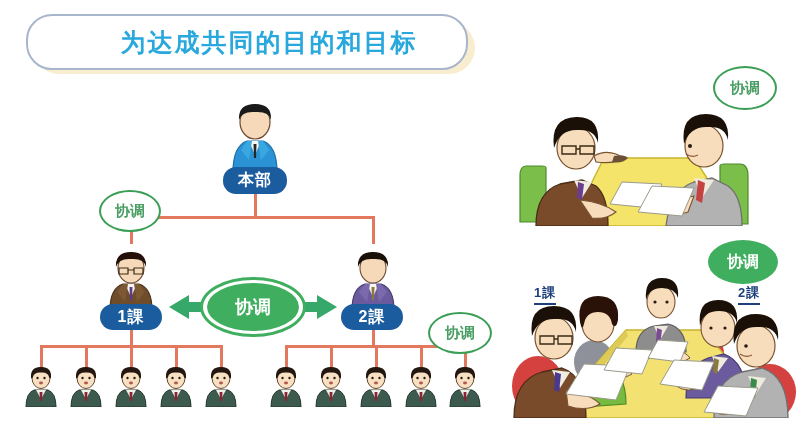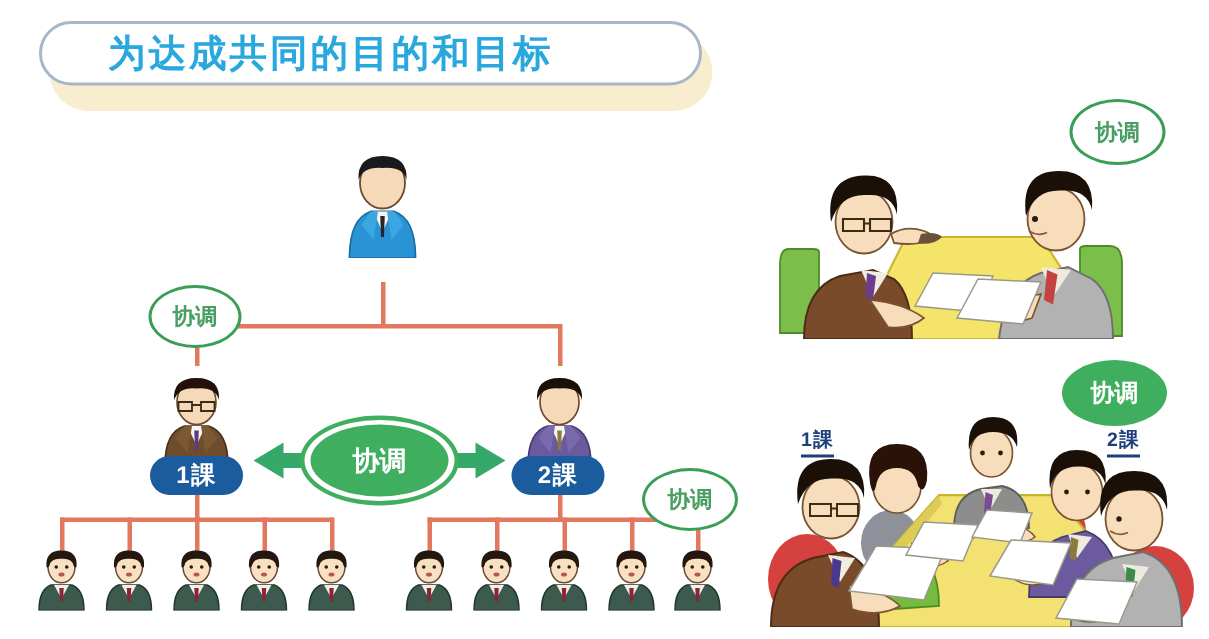--- a/index.html
+++ b/index.html
@@ -11,24 +11,24 @@
     overflow:hidden;position:relative;
   }
   .stage{position:absolute;left:0;top:0;width:806px;height:426px;}
 
   
   .banner-shadow{
     position:absolute;left:33px;top:22px;width:442px;height:52px;
     background:#f8edcf;border-radius:26px;
   }
   .banner{
-    position:absolute;left:26px;top:14px;width:442px;height:43px;
+    position:absolute;left:26px;top:14px;width:442px;height:56px;
     background:#ffffff;border:2px solid #a8b6cc;border-radius:26px;
     box-sizing:border-box;
-    display:flex;align-items:center;
+    display:flex;align-items:center;justify-content:center;
   }
   .banner-title{
     color:#29a8dd;font-size:25px;font-weight:bold;letter-spacing:2px;
     margin-left:44px;white-space:nowrap;
   }
 
   
   .ln{position:absolute;background:#e2795e;}
   .v{width:3px;}
   .h{height:3px;}
@@ -110,20 +110,23 @@
   <div class="person" style="left:225px;top:100px;width:60px;height:72px;">
     <svg width="60" height="72" viewBox="0 0 60 72">
       <ellipse cx="30" cy="22" rx="15" ry="17" fill="#f5d9b8" stroke="#6b4a30" stroke-width="1.2"></ellipse>
       <path d="M14 20 Q13 4 30 4 Q47 4 46 20 Q44 11 30 12 Q17 11 14 20 Z" fill="#1a1a1a"></path>
       <path d="M8 72 Q8 46 22 41 L38 41 Q52 46 52 72 Z" fill="#2a93d5" stroke="#1b6fa5" stroke-width="1.2"></path>
       <path d="M24 41 L30 55 L36 41 Z" fill="#f7f5ef"></path>
       <path d="M28.5 44 L31.5 44 L31 58 L29 58 Z" fill="#262626"></path>
       <path d="M22 41 L27 41 L24 60 L16 50 Z" fill="#3aa7e0"></path>
       <path d="M38 41 L33 41 L36 60 L44 50 Z" fill="#3aa7e0"></path>
     </svg>
+  </div>
+  <div class="pill" style="left:223px;top:167px;width:64px;height:27px;">
+    <span>本部</span>
   </div>
 
   <div class="ell-out" style="left:99px;top:190px;width:62px;height:42px;font-size:15px;">
     <span>协调</span>
   </div>
 
   <div class="person" style="left:104px;top:248px;width:54px;height:62px;">
     <svg width="54" height="62" viewBox="0 0 54 62">
       <ellipse cx="27" cy="20" rx="13" ry="15" fill="#f5d9b8" stroke="#6b4a30" stroke-width="1.1"></ellipse>
       <path d="M12 19 Q11 4 27 4 Q43 4 42 19 Q40 10 27 11 Q15 10 12 19 Z" fill="#231008"></path>

